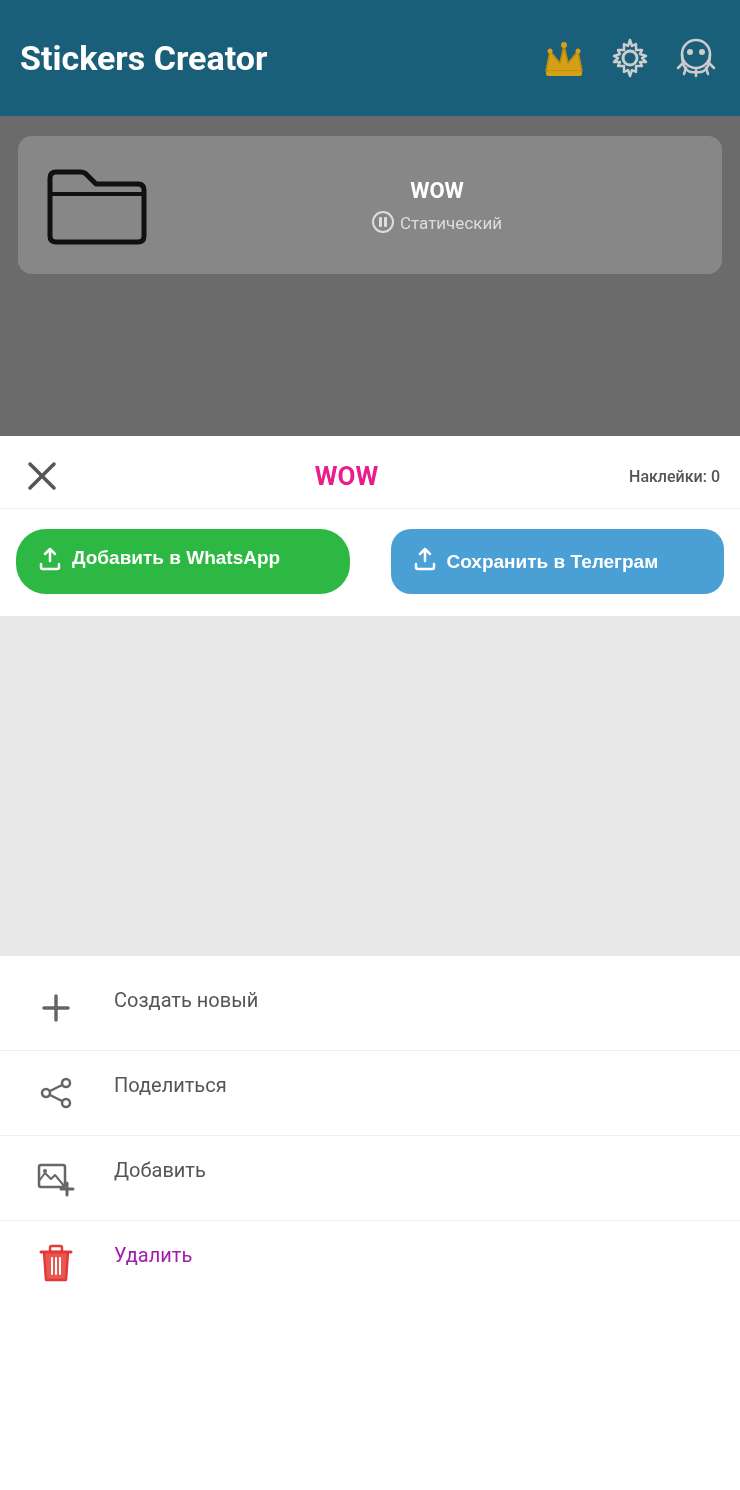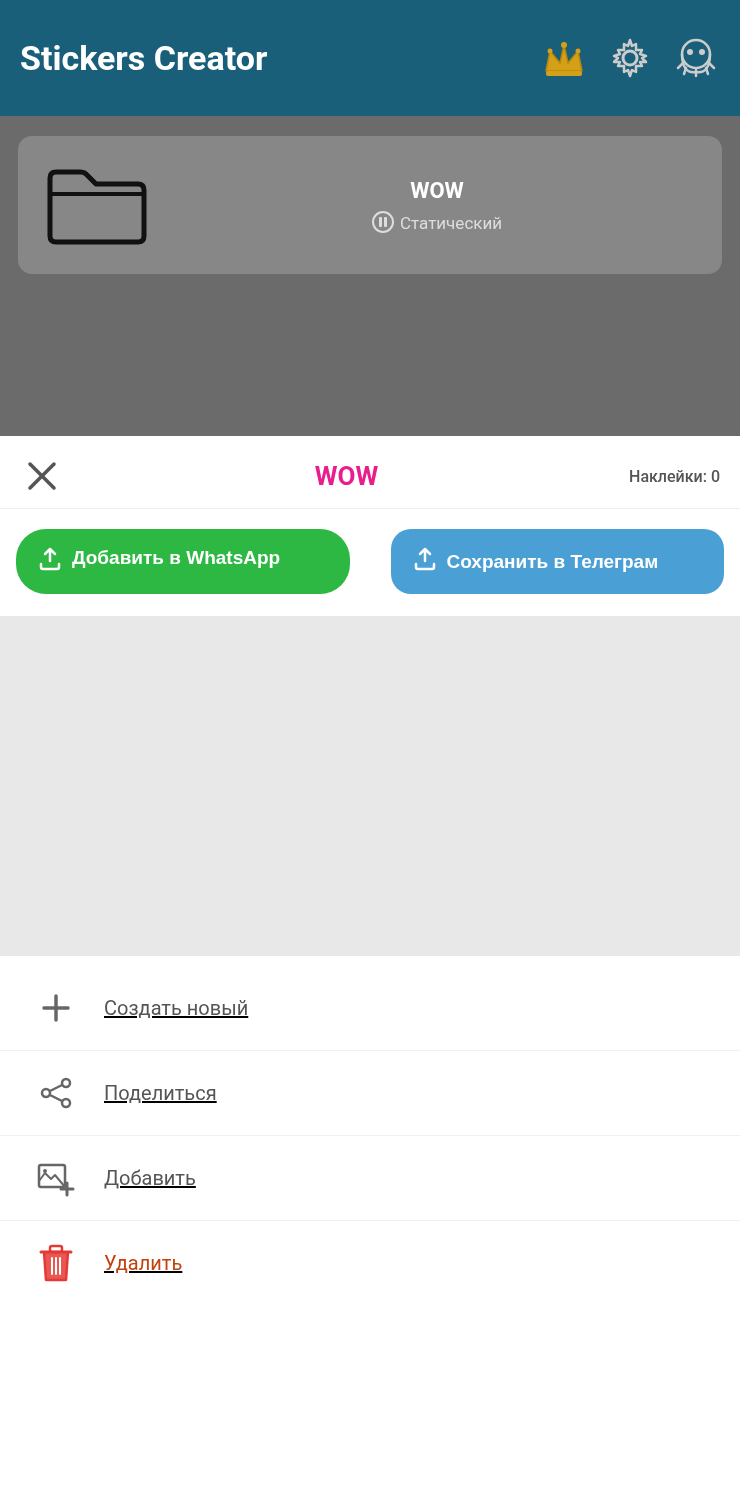--- a/index.html
+++ b/index.html
@@ -155,44 +155,42 @@
       min-height: 340px;
     }
 
     
     .menu-list {
       background: #fff;
       padding: 10px 0;
     }
     .menu-item {
       display: flex;
-      align-items: center;
-      gap: 28px;
+      gap: 38px;
       padding: 22px 36px;
       cursor: pointer;
       border-bottom: 1px solid #f0f0f0;
-      text-decoration: underline;
     }
     .menu-item:last-child {
       border-bottom: none;
     }
     .menu-item-icon {
       width: 40px;
       height: 40px;
       display: flex;
       align-items: center;
       justify-content: center;
       flex-shrink: 0;
     }
     .menu-item-label {
       font-size: 20px;
       color: #555;
     }
     .menu-item-label.delete {
-      color: #c2410c;
+      color: #a21caf;
     }
   </style>
 </head>
 <body>
 
 <div class="header">
   <span class="header-title">Stickers Creator</span>
   <div class="header-icons">
     <div class="header-icon">
       <svg width="44" height="38" viewBox="0 0 44 38" fill="none">

